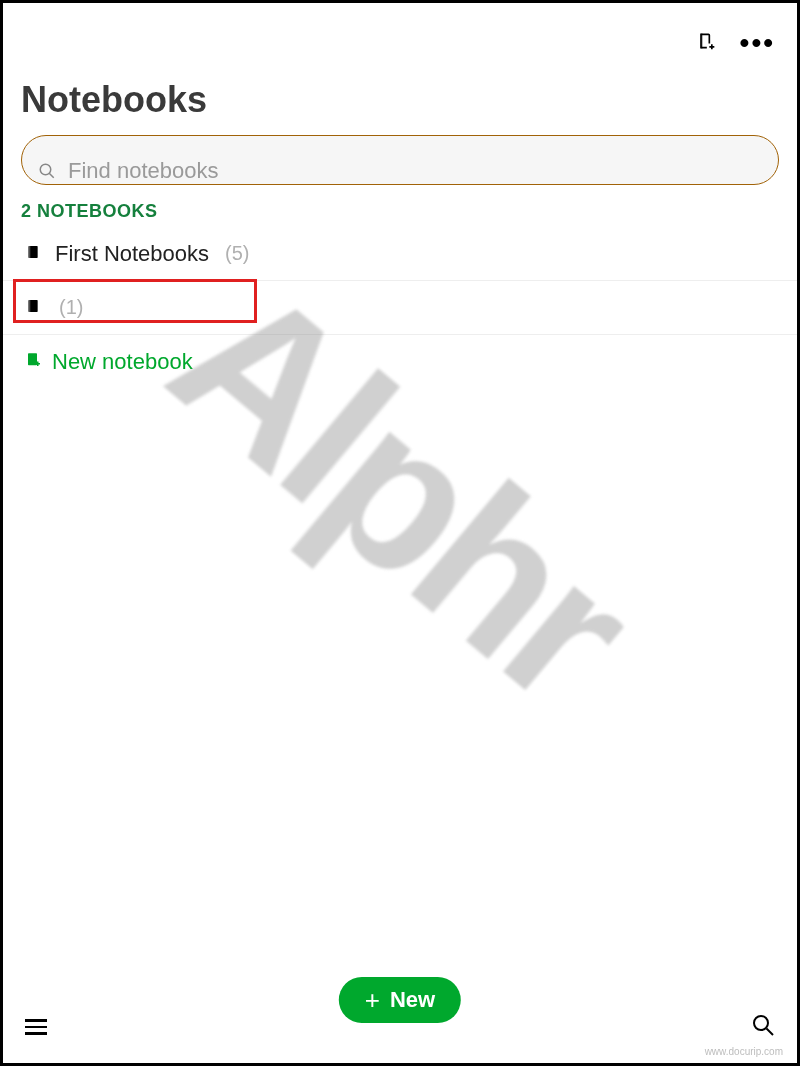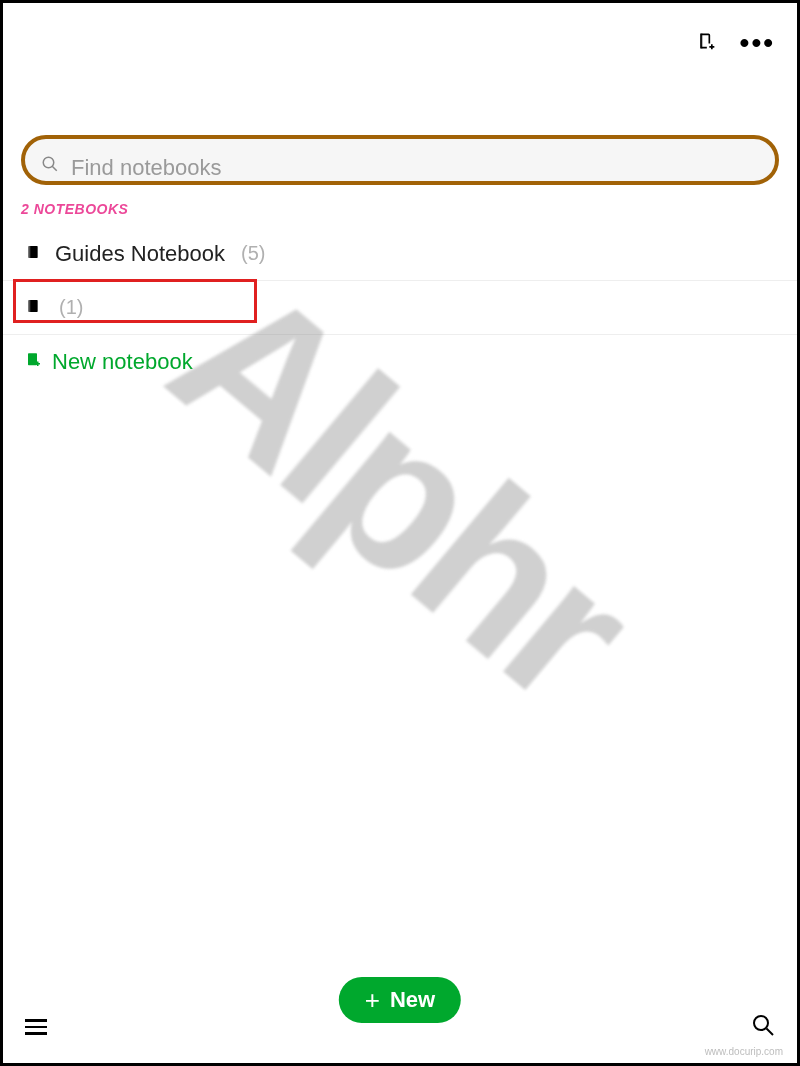--- a/index.html
+++ b/index.html
@@ -5,25 +5,25 @@
   * { box-sizing: border-box; margin: 0; padding: 0; }
   html, body { width: 800px; height: 1066px; font-family: -apple-system, "Segoe UI", Helvetica, Arial, sans-serif; background: #fff; overflow: hidden; }
   .frame { position: relative; width: 800px; height: 1066px; border: 3px solid #000; background: #fff; }
 
   .topbar { position: absolute; top: 26px; right: 22px; display: flex; align-items: center; gap: 24px; }
   .topbar svg, .topbar .dots { color: #000; }
   .dots { font-size: 28px; letter-spacing: 2px; line-height: 1; font-weight: 700; }
 
   .title { position: absolute; left: 18px; top: 76px; font-size: 36px; font-weight: 600; color: #3a3a3a; }
 
-  .search { position: absolute; left: 18px; right: 18px; top: 132px; height: 50px; background: #f6f6f6; border-radius: 28px; border: 4px solid #a16207; display: flex; align-items: flex-start; padding: 16px 16px; gap: 12px; }
+  .search { position: absolute; left: 18px; right: 18px; top: 132px; height: 50px; background: #f6f6f6; border-radius: 28px; border: 1px solid #a16207; display: flex; align-items: flex-end; padding: 0 16px; gap: 12px; }
   .search input { border: none; outline: none; background: transparent; font-size: 22px; color: #888; width: 100%; }
   .search input::placeholder { color: #9a9a9a; }
 
-  .section-label { position: absolute; left: 18px; top: 198px; font-size: 14px; font-weight: 600; letter-spacing: 0.5px; color: #ec4899; font-style: italic; }
+  .section-label { position: absolute; left: 18px; top: 198px; font-size: 18px; font-weight: 600; letter-spacing: 0.5px; color: #15803d; }
 
   .list { position: absolute; left: 0; right: 0; top: 224px; }
   .row { display: flex; align-items: center; height: 54px; padding: 0 18px 0 22px; border-bottom: 1px solid #eee; gap: 12px; }
   .row .nbicon { width: 18px; color: #000; }
   .row-name { font-size: 22px; color: #222; }
   .row-count { font-size: 20px; color: #b0b0b0; margin-left: 4px; }
   .row.newnb .nbicon { color: #00a82d; }
   .row.newnb .row-name { color: #00a82d; font-weight: 500; }
   .row.newnb { border-bottom: none; gap: 9px; }
 
@@ -48,20 +48,21 @@
     <span>
       <svg width="20" height="20" viewBox="0 0 24 24" fill="currentColor">
           <path d="M5 3h10a2 2 0 0 1 2 2v10h-2V5H7v14h6v2H5a0 0 0 0 1 0 0V3z"></path>
           <path d="M7 3v18" stroke="#000" stroke-width="1"></path>
           <path d="M18 16h2v2h2v2h-2v2h-2v-2h-2v-2h2z"></path>
         </svg>
     </span>
     <span class="dots">•••</span>
   </div>
 
+  <h1 class="title">Notebooks</h1>
 
   <div class="search">
     <span>
       <svg width="18" height="18" viewBox="0 0 24 24" fill="none" stroke="#888" stroke-width="2">
           <circle cx="10" cy="10" r="7"></circle>
           <line x1="15" y1="15" x2="21" y2="21"></line>
         </svg>
     </span>
     <input type="text" placeholder="Find notebooks" style="">
   </div>
@@ -69,21 +70,21 @@
   <div class="section-label">2 NOTEBOOKS</div>
 
   <div class="list">
     <div class="row">
       <span class="nbicon">
         <svg width="16" height="18" viewBox="0 0 24 24" fill="currentColor">
             <rect x="5" y="3" width="14" height="18" rx="1"></rect>
             <rect x="5" y="3" width="3" height="18" fill="#fff" opacity="0.3"></rect>
           </svg>
       </span>
-      <span class="row-name">Guides Notebook</span>
+      <span class="row-name">First Notebooks</span>
       <span class="row-count">(5)</span>
     </div>
     <div class="row">
       <span class="nbicon">
         <svg width="16" height="18" viewBox="0 0 24 24" fill="currentColor">
             <rect x="5" y="3" width="14" height="18" rx="1"></rect>
             <rect x="5" y="3" width="3" height="18" fill="#fff" opacity="0.3"></rect>
           </svg>
       </span>
       <span class="row-count">(1)</span>

